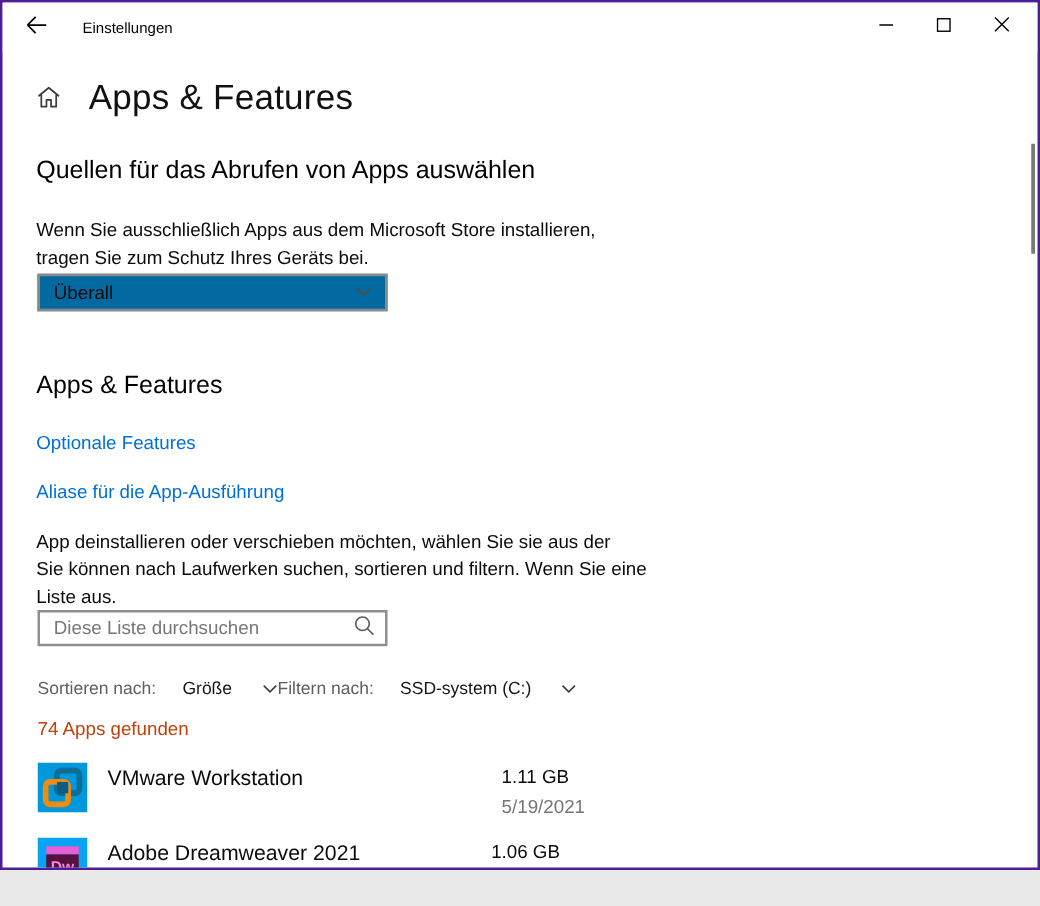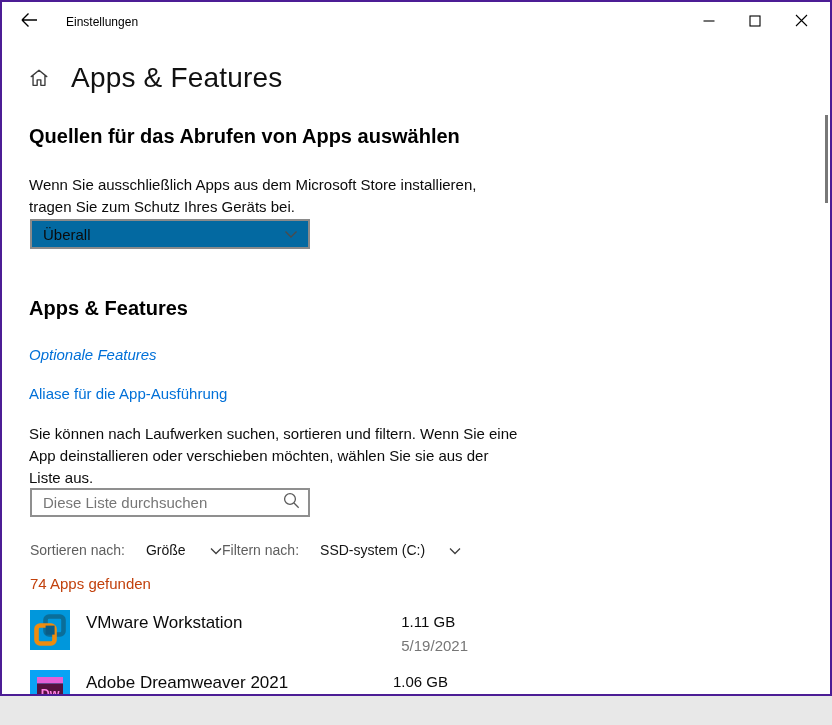--- a/index.html
+++ b/index.html
@@ -13,21 +13,21 @@
   .titlebar { position:absolute; top:0; left:0; right:0; height:40px; background:#fff; }
   .back-btn { position:absolute; left:14px; top:9px; width:26px; height:22px; display:flex; align-items:center; justify-content:center; cursor:pointer; }
   .win-title { position:absolute; left:64px; top:13px; font-size:12px; color:#000; }
   .caption-btns { position:absolute; right:6px; top:6px; display:flex; }
   .caption-btn { width:46px; height:28px; display:flex; align-items:center; justify-content:center; cursor:pointer; }
   
   .page-header { position:absolute; left:26px; top:60px; display:flex; align-items:center; }
   .home-icon { width:22px; height:22px; margin-right:21px; display:block; }
   .page-title { font-size:28px; font-weight:300; color:#111; letter-spacing:0.2px; }
   
-  .section-heading { position:absolute; left:27px; font-size:20px; font-weight:700; color:#000; }
+  .section-heading { position:absolute; left:27px; font-size:20px; font-weight:400; color:#000; }
   .body-text { position:absolute; left:27px; font-size:15px; color:#0b0b0b; line-height:22px; }
   .link { position:absolute; left:27px; font-size:15px; color:#0070d8; cursor:pointer; text-decoration:none; }
   
   .dropdown {
     position:absolute; left:28px; top:217px; width:280px; height:30px;
     border:2px solid #8a8a8a; background:#0369a1; display:flex; align-items:center;
     padding:0 10px 0 11px; cursor:pointer;
   }
   .dropdown .dd-value { flex:1; font-size:15px; color:#0b0b0b; }
   
@@ -118,26 +118,26 @@
     <span class="dd-value">Überall</span>
     <span>
       <svg width="14" height="9" viewBox="0 0 14 9">
           <polyline points="1.5,1.5 7,7 12.5,1.5" fill="none" stroke="#4b4b4b" stroke-width="1.4"></polyline>
         </svg>
     </span>
   </div>
 
   <h2 class="section-heading" style="top:295px;">Apps &amp; Features</h2>
 
-  <a class="link" style="top:344px;font-style:italic;">Optionale Features</a>
+  <a class="link" style="top:344px;">Optionale Features</a>
   <a class="link" style="top:383px;">Aliase für die App-Ausführung</a>
 
   <div class="body-text" style="top:421px;">
+    <div>App deinstallieren oder verschieben möchten, wählen Sie sie aus der</div>
     <div>Sie können nach Laufwerken suchen, sortieren und filtern. Wenn Sie eine</div>
-    <div>App deinstallieren oder verschieben möchten, wählen Sie sie aus der</div>
     <div>Liste aus.</div>
   </div>
 
   <div class="searchbox">
     <input type="text" placeholder="Diese Liste durchsuchen" style="">
     <span>
       <svg width="17" height="17" viewBox="0 0 17 17">
           <circle cx="7" cy="7" r="5.4" fill="none" stroke="#5b5b5b" stroke-width="1.3"></circle>
           <line x1="11" y1="11" x2="15.7" y2="15.7" stroke="#5b5b5b" stroke-width="1.3"></line>
         </svg>

